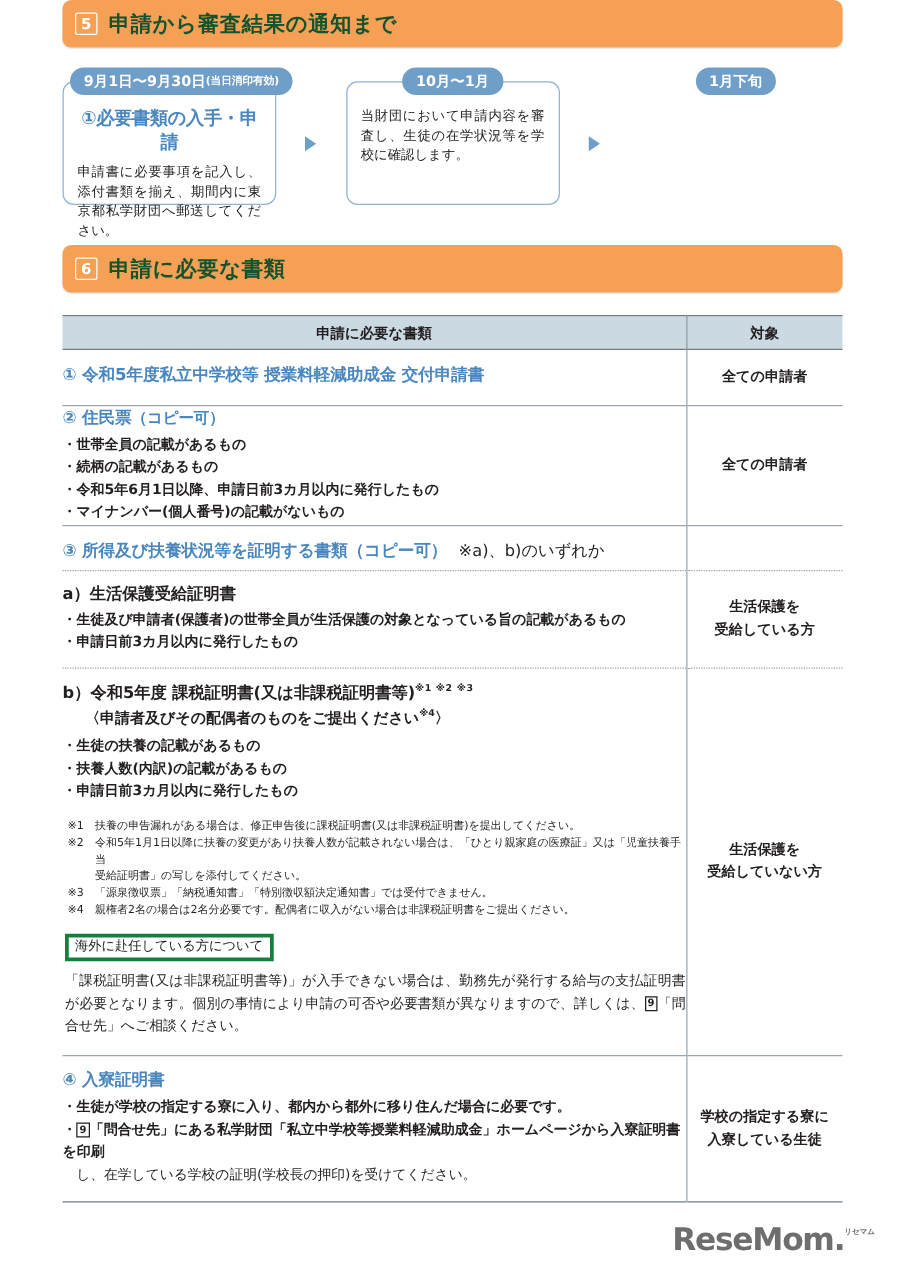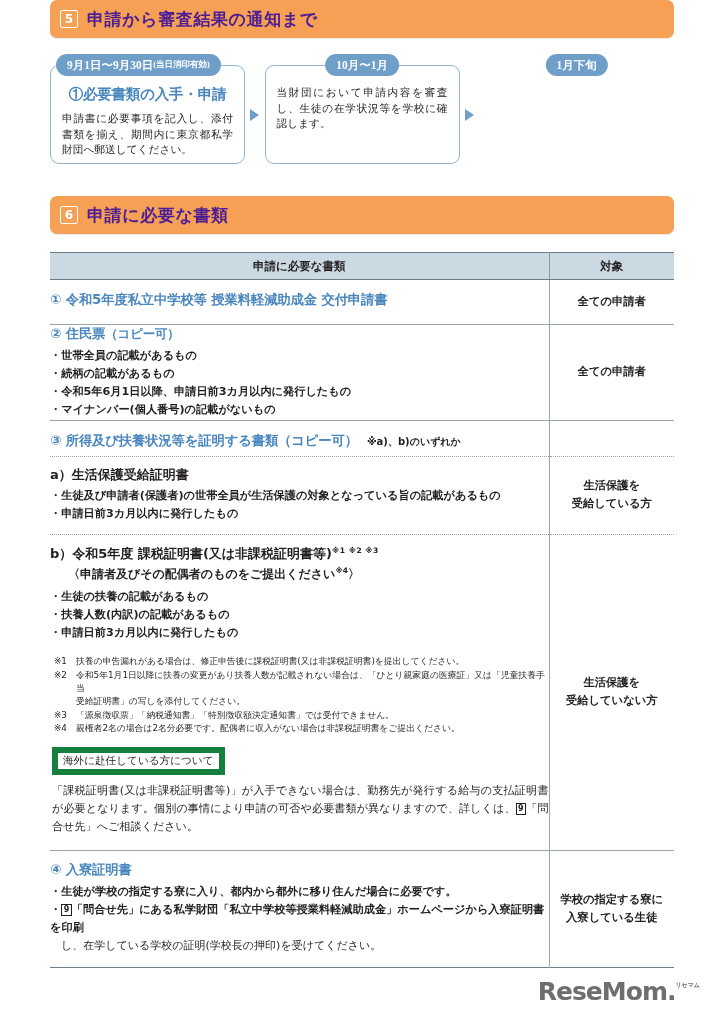--- a/index.html
+++ b/index.html
@@ -34,34 +34,34 @@
     border-radius: 2px;
     color: #ffffff;
     font-size: 12px;
     font-weight: bold;
     display: flex; align-items: center; justify-content: center;
     line-height: 1;
     flex: 0 0 auto;
     margin-right: 9px;
   }
   .sec-title {
-    color: #4c1d95;
+    color: #14532d;
     font-size: 17px;
     font-weight: bold;
     letter-spacing: 0.6px;
   }
 
   
   .flow {
     margin: 16px 50px 0 50px;
     display: flex;
     align-items: stretch;
     position: relative;
   }
-  .step { position: relative; width: 195px; flex: 0 0 auto; padding-top: 11px; font-family: Liberation Serif, serif; }
+  .step { position: relative; width: 171px; flex: 0 0 auto; padding-top: 11px; }
   .step-pill {
     position: absolute;
     top: 0;
     height: 22px;
     border-radius: 11px;
     background: #6f9fc9;
     color: #ffffff;
     font-size: 11.5px;
     font-weight: bold;
     display: flex; align-items: center; justify-content: center;
@@ -160,22 +160,22 @@
   .doc-title {
     color: #4a87be;
     font-size: 13.3px;
     font-weight: bold;
     letter-spacing: -0.1px;
     margin: 0 0 4px 0;
   }
   .doc-title .sub { font-size: 12.4px; }
   .doc-title .tiny {
     color: #231f20;
-    font-size: 10px;
-    font-weight: bold;
+    font-size: 13px;
+    font-weight: normal;
     margin-left: 9px;
     letter-spacing: 0;
   }
   .bullets { margin: 0; padding: 0; list-style: none; }
   .bullets li {
     font-size: 11.2px;
     line-height: 1.62;
     color: #231f20;
     font-weight: bold;
   }
@@ -202,21 +202,21 @@
     font-size: 8.8px;
     line-height: 1.52;
     color: #231f20;
   }
   .footnotes div { padding-left: 22px; text-indent: -22px; }
   .footnotes div .lbl { display: inline-block; width: 22px; text-indent: 0; }
   .footnotes div.cont { padding-left: 22px; text-indent: 0; }
 
   .boxed-label {
     display: inline-block;
-    border: 6px solid #15803d;
+    border: 3px solid #15803d;
     font-size: 10.6px;
     padding: 2px 5px 3px 5px;
     margin: 12px 0 7px 2px;
     line-height: 1;
   }
   .para {
     font-size: 11.1px;
     line-height: 1.62;
     margin: 0 0 0 2px;
     text-align: justify;

